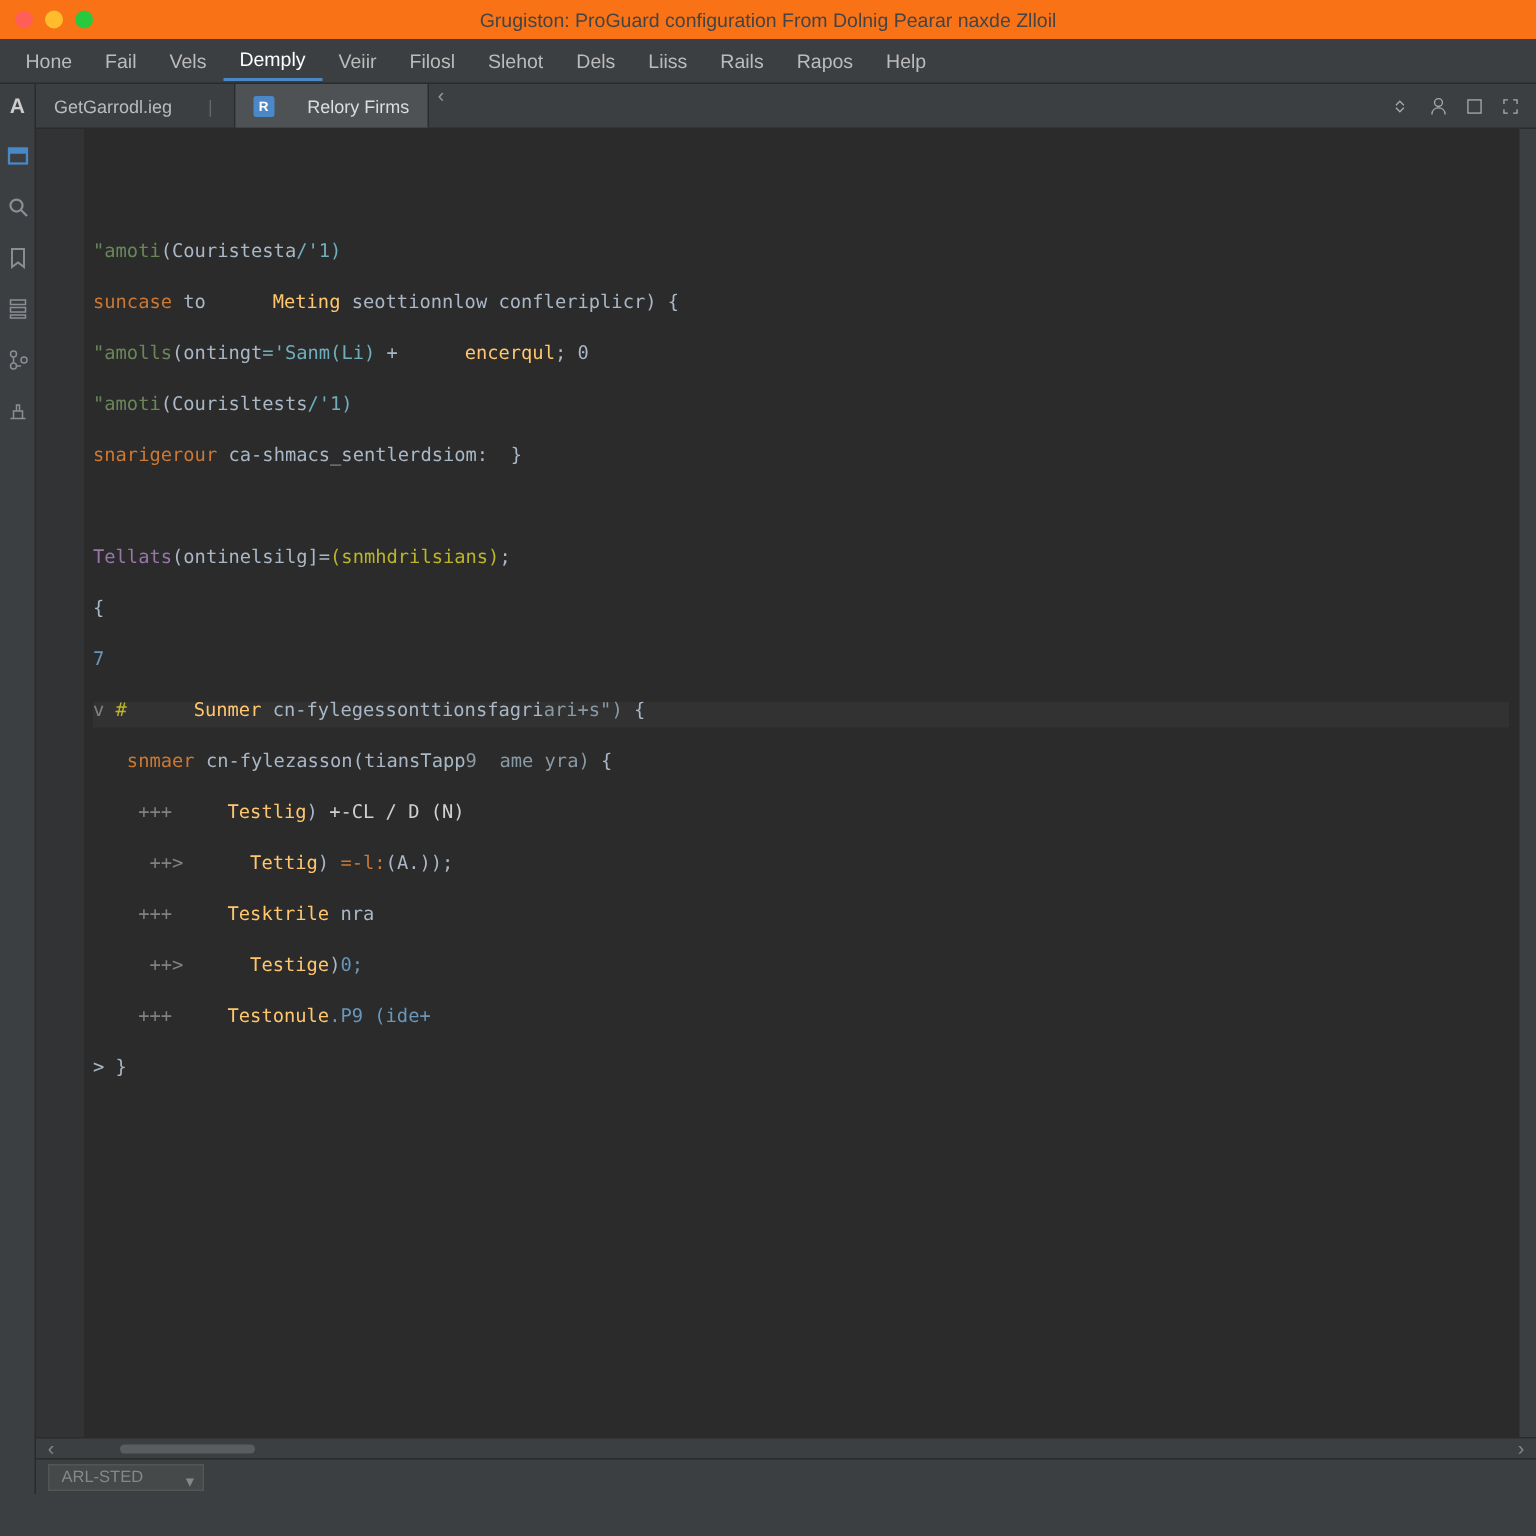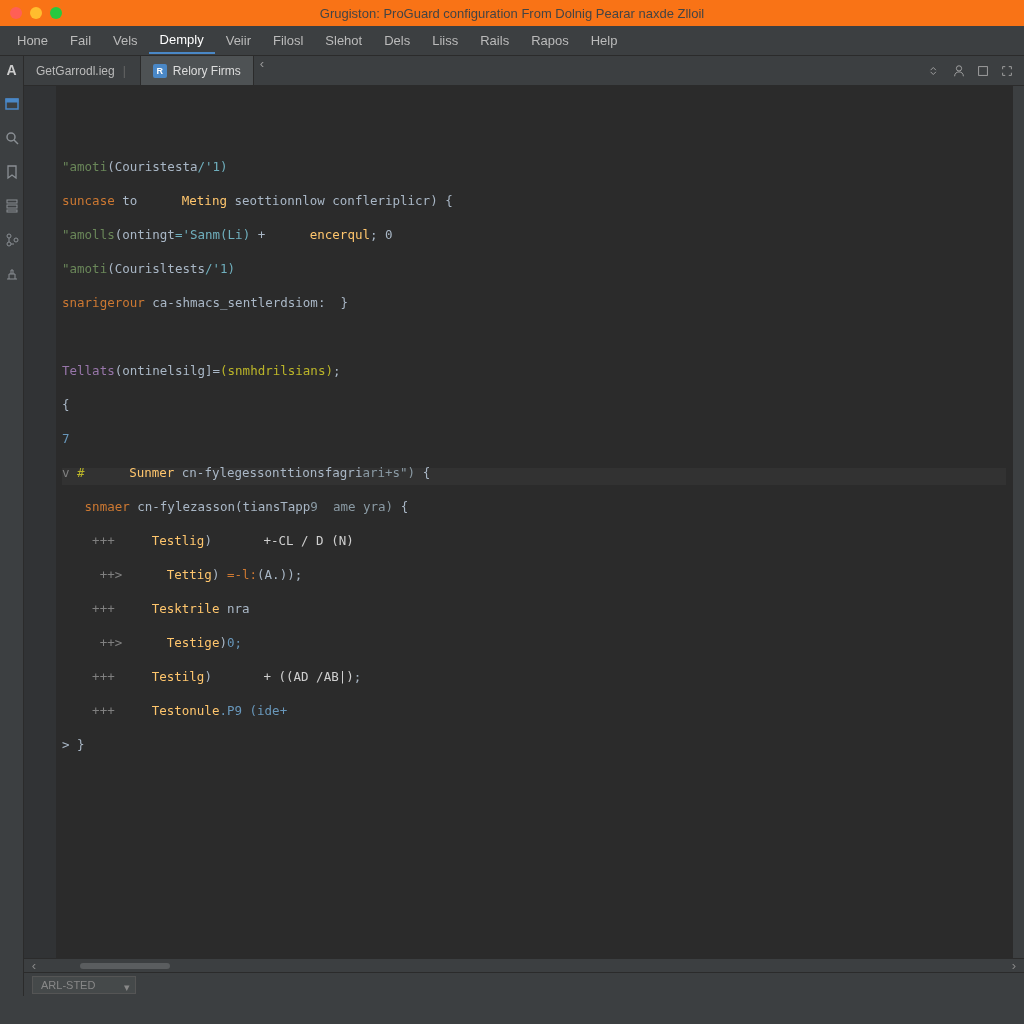--- a/index.html
+++ b/index.html
@@ -35,21 +35,21 @@
 }
 .lg-icon { width: 16px; height: 16px; color: #8a8f94; display:flex; align-items:center; justify-content:center; }
 .lg-icon.blue svg { fill:#4a88c7; stroke:#4a88c7; }
 .main { flex: 1; display: flex; flex-direction: column; background: #2b2b2b; }
 .tabbar {
   height: 30px; background: #3c3f41; border-bottom: 1px solid #2b2b2b;
   display: flex; align-items: stretch;
 }
 .tab {
   display: flex; align-items: center; padding: 0 12px; color: #bbb;
-  border-right: 1px solid #2b2b2b; font-size: 12px; gap: 6px;
+  border-right: 1px solid #2b2b2b; font-size: 12px; gap: 22px;
 }
 .tab .sep { color:#666; margin: 0 2px; }
 .tab.active { background: #4e5254; color: #ddd; }
 .tab-icon { width:14px; height:14px; background:#4a88c7; border-radius:2px; display:flex; align-items:center; justify-content:center; font-size:9px; color:#fff; font-weight:bold; }
 .tab-close { color:#999; padding:0 6px; cursor:pointer; }
 .tabbar-right { margin-left:auto; display:flex; align-items:center; gap:10px; padding:0 10px; }
 .tb-icon { width:14px; height:14px; color:#aaa; }
 .editor { flex:1; display:flex; overflow:hidden; position:relative; }
 .gutter {
   width: 32px; background:#313335; color:#606366;
@@ -94,21 +94,21 @@
 
 .k-str  { color:#6a8759; }
 .k-key  { color:#cc7832; }
 .k-id   { color:#a9b7c6; }
 .k-fn   { color:#ffc66d;margin-left:37px; }
 .k-type { color:#9876aa; }
 .k-num  { color:#6897bb; }
 .k-punc { color:#a9b7c6; }
 .k-com  { color:#808080; }
 .k-op   { color:#a9b7c6; }
-.k-lit  { color:#d0d0d0;margin-left:44px; }
+.k-lit  { color:#d0d0d0; }
 .k-blue { color:#6fafbd; }
 .k-gold { color:#bbb529; }
 .k-pale { color:#8a9aa4; }
 svg { width:100%; height:100%; }
 </style>
 </head>
 <body>
 
 <div class="titlebar">
   <div class="traffic">
@@ -218,21 +218,20 @@
 <div> </div>
 <div><span class="k-type">Tellats</span><span class="k-id">(ontinelsilg]=</span><span class="k-gold">(snmhdrilsians)</span><span class="k-punc">;</span></div>
 <div><span class="k-punc">{</span></div>
 <div><span class="k-num">7</span></div>
 <div><span class="k-com">v </span><span class="k-gold"># </span><span class="k-fn">Sunmer</span><span class="k-id"> cn-fylegessonttionsfagri</span><span class="k-pale">ari+s")</span><span class="k-punc"> {</span></div>
 <div><span class="k-key">   snmaer</span><span class="k-id"> cn-fylezasson(tiansTapp</span><span class="k-pale">9  ame yra)</span><span class="k-punc"> {</span></div>
 <div><span class="k-com">    +++</span><span class="k-fn">Testlig</span><span class="k-id">) </span><span class="k-lit">+-CL / D (N)</span></div>
 <div><span class="k-com">     ++&gt; </span><span class="k-fn">Tettig</span><span class="k-id">) </span><span class="k-key">=-l:</span><span class="k-id">(A.));</span></div>
 <div><span class="k-com">    +++</span><span class="k-fn">Tesktrile</span><span class="k-id"> nra</span></div>
 <div><span class="k-com">     ++&gt; </span><span class="k-fn">Testige</span><span class="k-id">)</span><span class="k-num">0;</span></div>
-<div><span class="k-com">    +++</span><span class="k-fn">Testilg</span><span class="k-id">) </span><span class="k-lit">+ ((AD /AB|)</span><span class="k-punc">;</span></div>
 <div><span class="k-com">    +++</span><span class="k-fn">Testonule</span><span class="k-num">.P9 (ide+</span></div>
 <div><span class="k-punc">&gt; }</span></div>
       </div>
       <div class="rightgutter"></div>
     </div>
 
     <div class="scroll-h">
       <div class="sb-btn">‹</div>
       <div class="sb-track">
         <div class="sb-thumb"></div>

